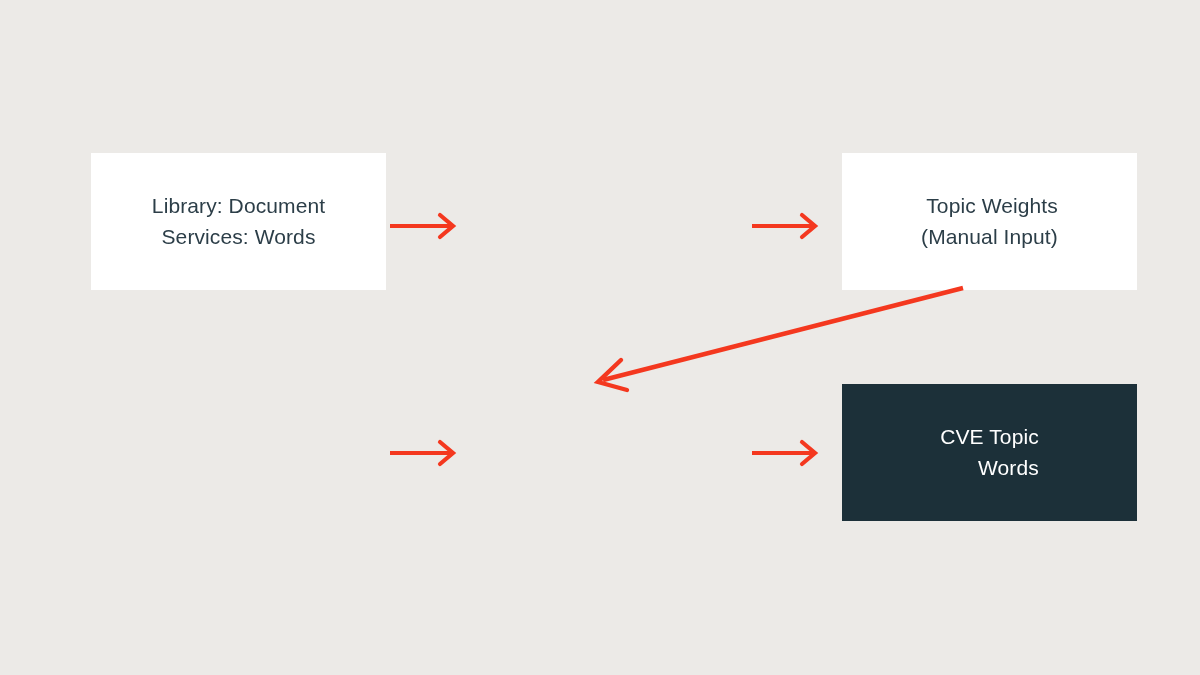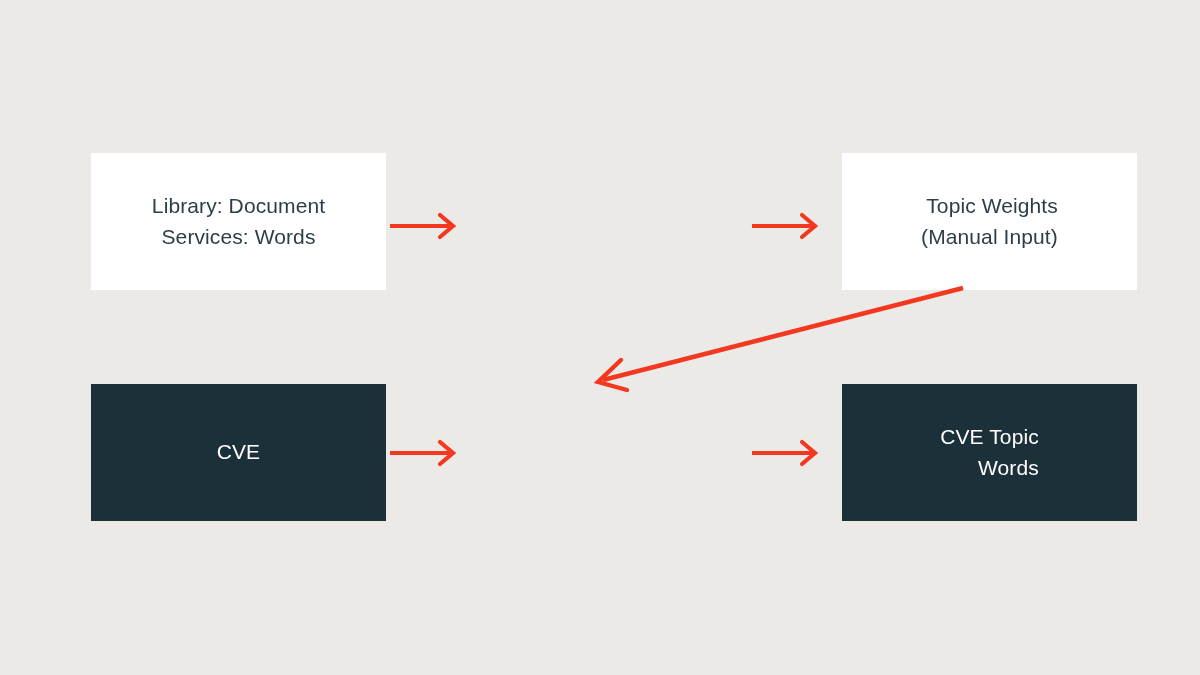--- a/index.html
+++ b/index.html
@@ -61,21 +61,20 @@
 
 <div id="canvas">
 
   <div class="node light r1 c1">Library: Document
 Services: Words</div>
 
 
   <div class="node light r1 c3">Topic Weights
 (Manual Input)</div>
 
-  <div class="node dark r2 c1">CVE</div>
 
 
   <div class="node dark r2 c3">CVE Topic
 Words</div>
 
   <svg id="arrow-layer" viewBox="0 0 1200 675" width="1200" height="675">
 
     <g>
       <line x1="390" y1="226" x2="450" y2="226" stroke="#f4381f" stroke-width="4.2" stroke-linecap="butt"></line>
       <polyline points="440,215 453,226 440,237" fill="none" stroke="#f4381f" stroke-width="4.2" stroke-linecap="round" stroke-linejoin="miter"></polyline>

